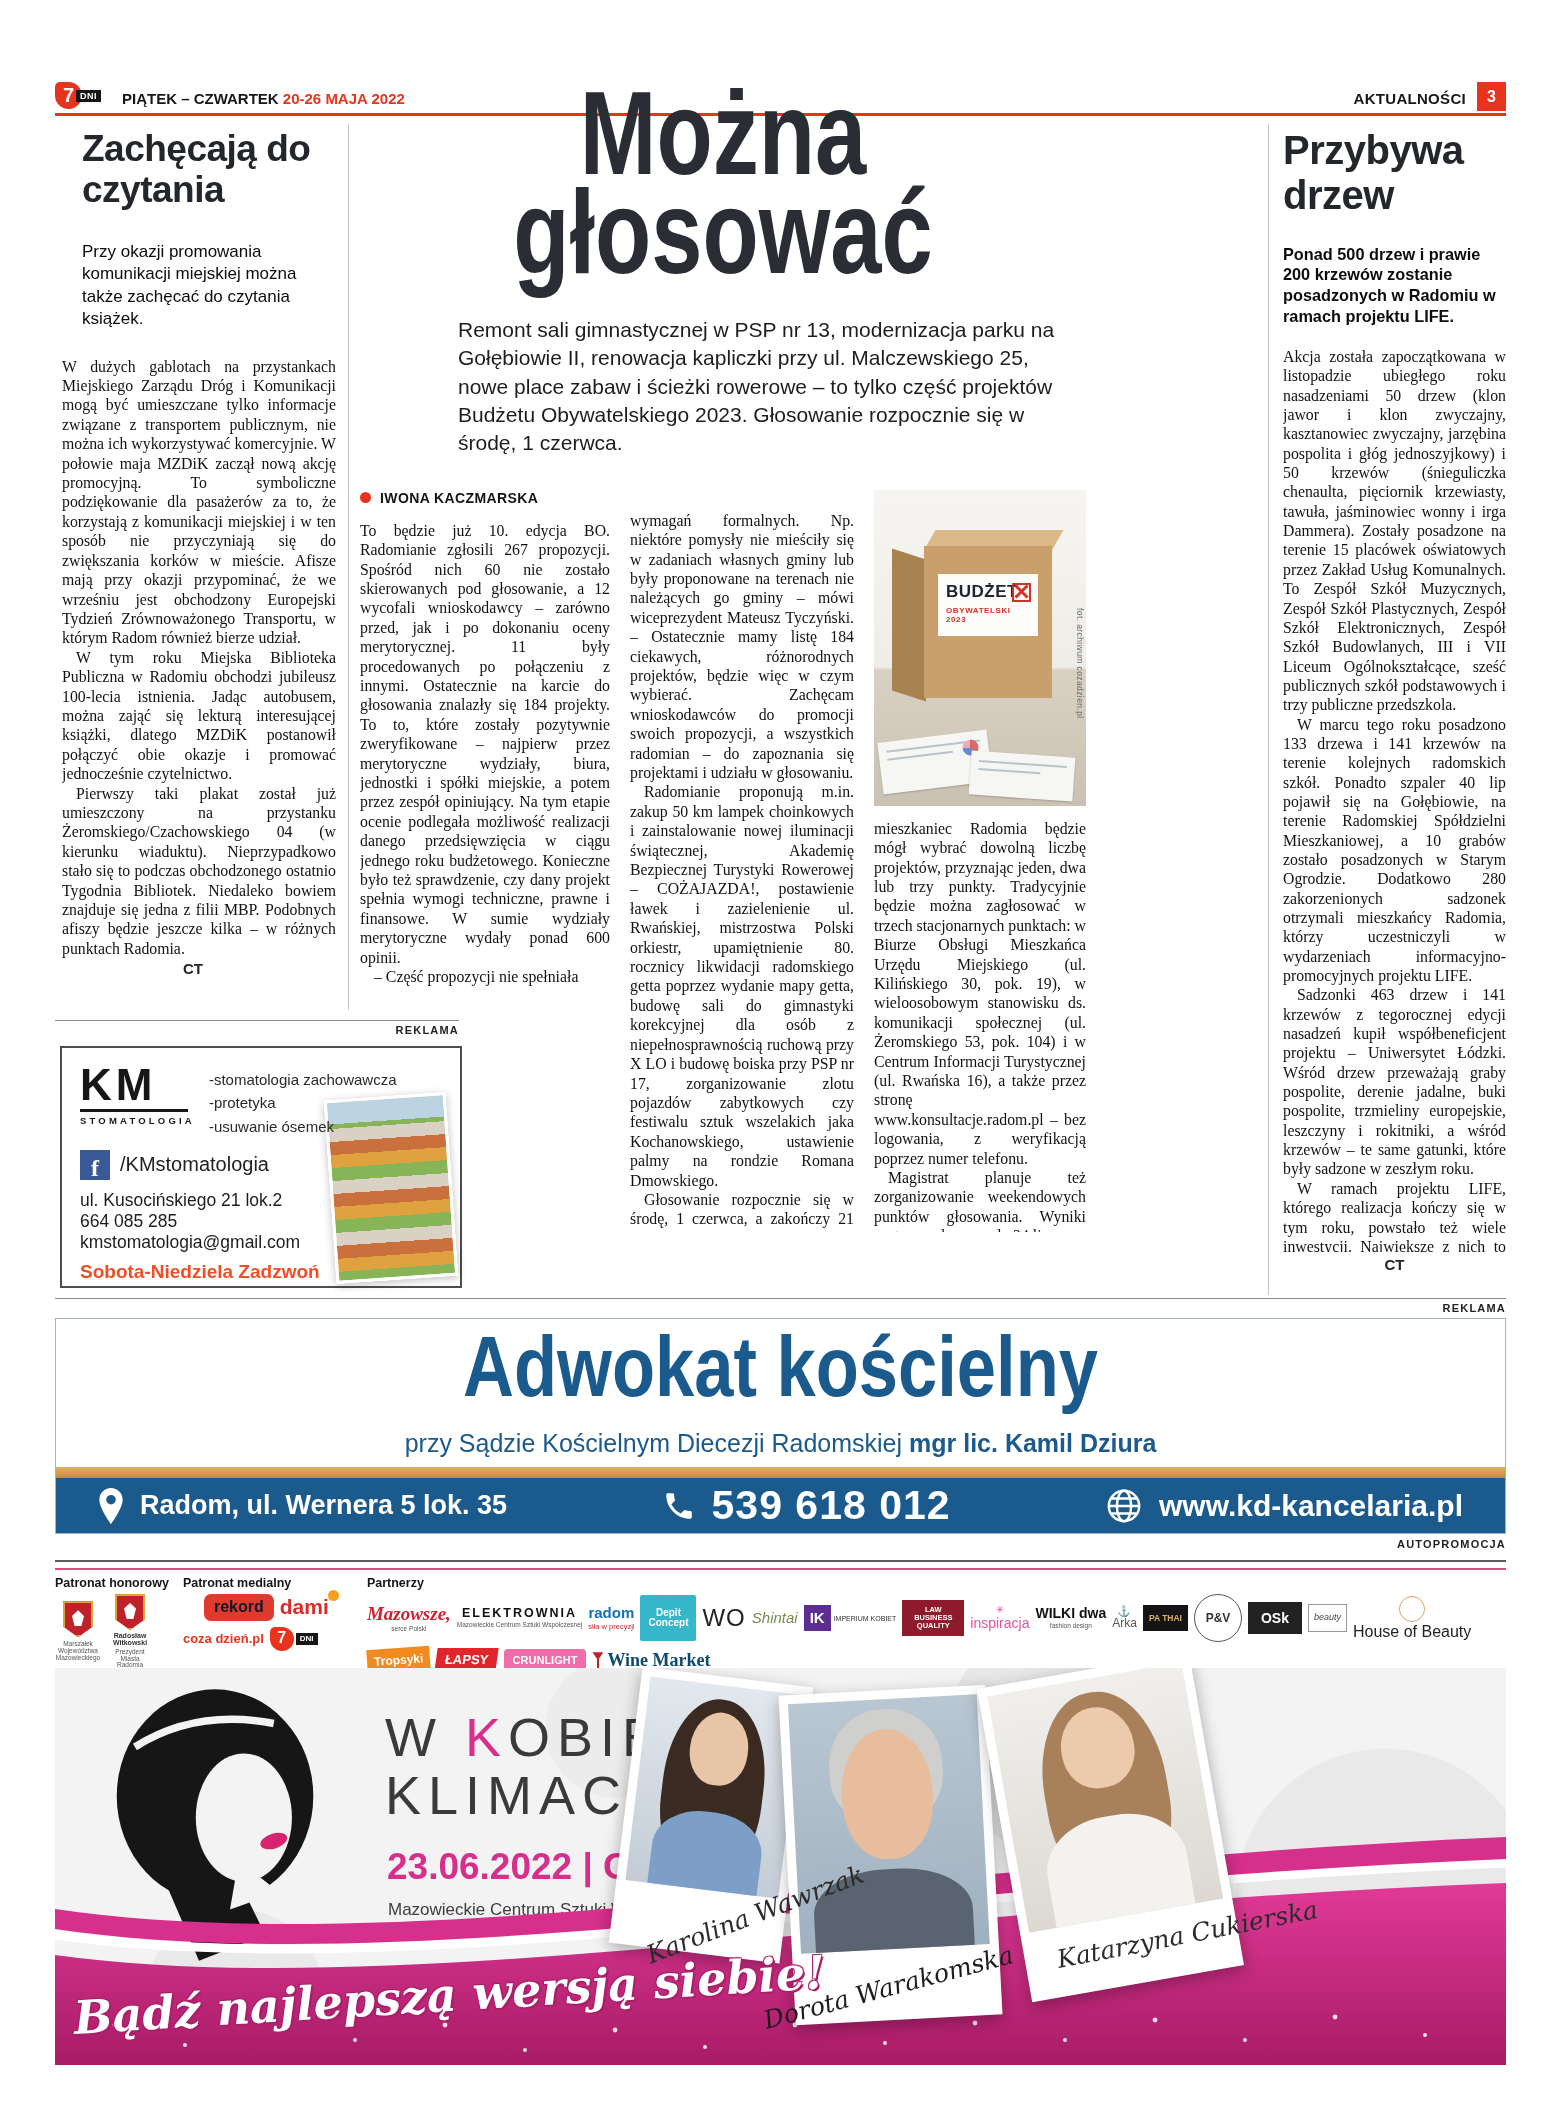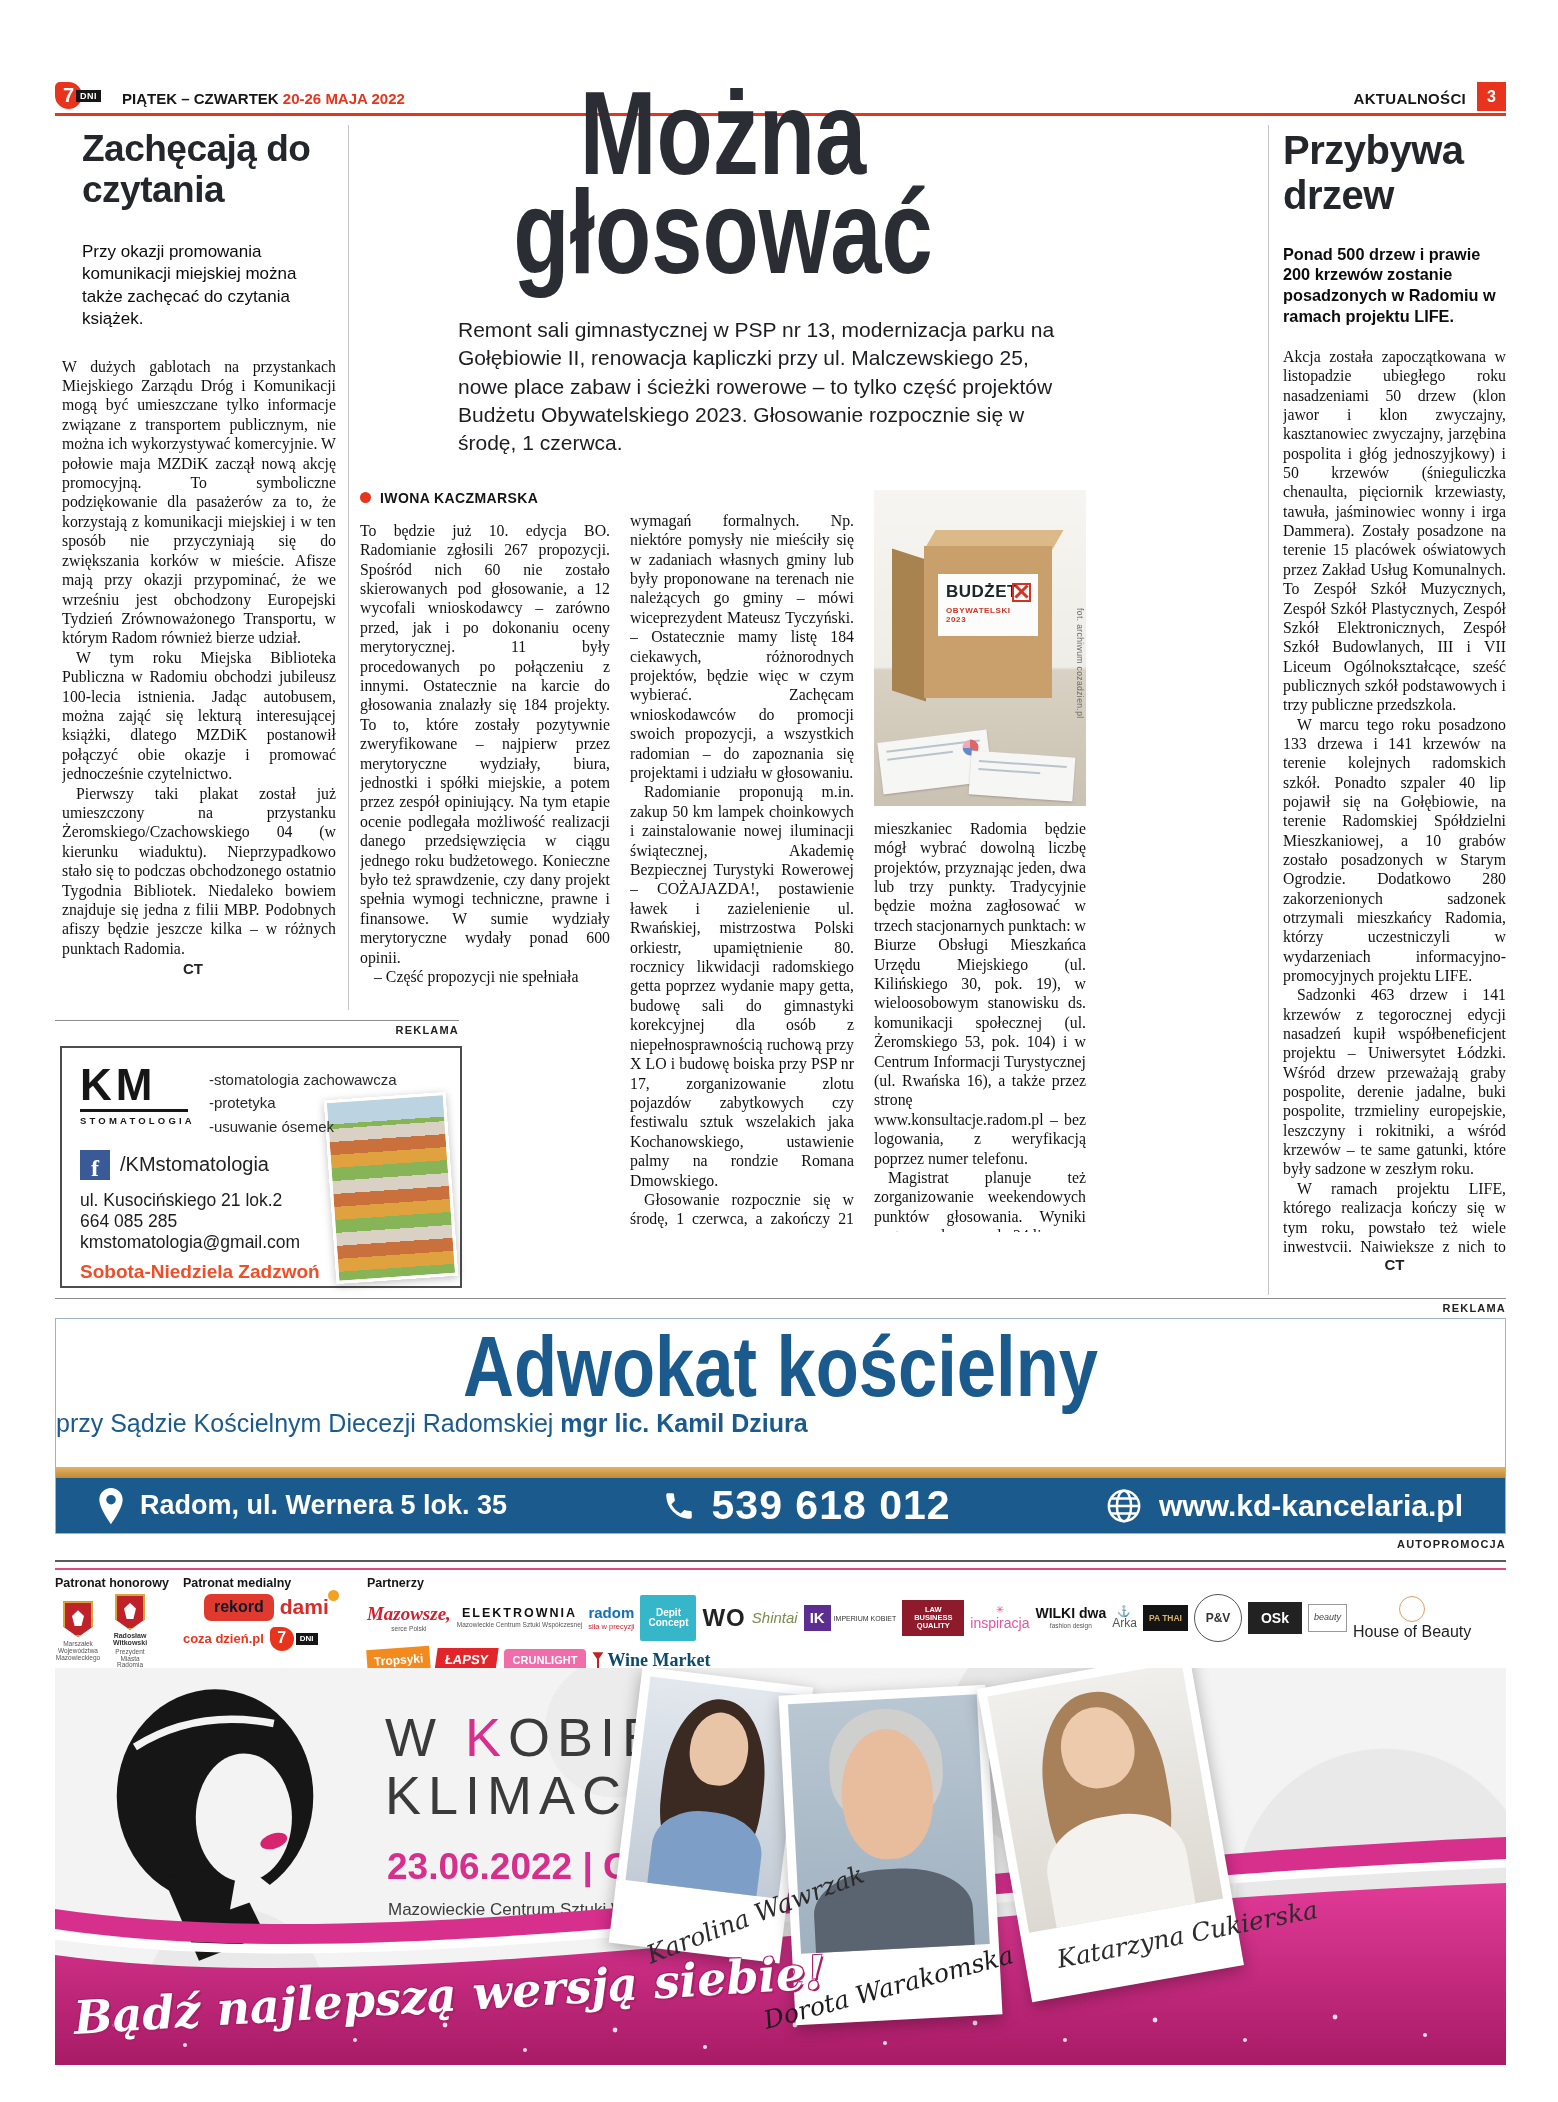--- a/index.html
+++ b/index.html
@@ -112,21 +112,21 @@
   .km-fbic{width:30px;height:30px;background:#3a5a97;color:#fff;font:bold 24px "Liberation Serif",serif;
            display:flex;align-items:flex-end;justify-content:center;line-height:.9;}
   .km-fbh{margin-left:10px;font-size:20px;color:#222;}
   .km-addr{margin:10px 0 0 18px;font-size:17.5px;color:#1d1d1d;line-height:1.22;position:relative;z-index:2;}
   .km-high{margin:7px 0 0 18px;font-weight:bold;font-size:19px;color:#f04e28;position:relative;z-index:2;}
 
   
   #adw{position:absolute;left:55px;top:1318px;width:1449px;height:214px;border:1px solid #9fb3c4;background:#fff;}
   .adw-title{margin-top:4px;text-align:center;font:bold 86px/86px "Liberation Sans",sans-serif;
              color:#1b5a8c;transform:scaleX(.82);white-space:nowrap;}
-  .adw-sub{text-align:left;font:25px "Liberation Sans",sans-serif;color:#1b5a8c;margin-top:0;}
+  .adw-sub{text-align:center;font:25px "Liberation Sans",sans-serif;color:#1b5a8c;margin-top:20px;}
   .adw-sub b{font-weight:bold;}
   .adw-gold{position:absolute;left:0;bottom:55px;width:100%;height:11px;
             background:linear-gradient(180deg,#e3b264,#c08b37);}
   .adw-bar{position:absolute;left:0;bottom:0;width:100%;height:55px;background:#1b5a8c;
            display:flex;align-items:center;justify-content:space-between;padding:0 42px;box-sizing:border-box;
            color:#fff;font-family:"Liberation Sans",sans-serif;}
   .adw-item{display:flex;align-items:center;gap:16px;}
   .adw-addr{font-weight:bold;font-size:27px;}
   .adw-phone{font-weight:bold;font-size:41px;letter-spacing:1px;}
   .adw-web{font-weight:bold;font-size:30px;}
@@ -151,21 +151,21 @@
                    background:#f5a11c;}
   .lg-coza b{color:#e8341c;font-size:13px;} .lg-coza{position:relative;}
   .lg-7dni{flex-direction:row;gap:2px;}
   .lg-7dni b{width:24px;height:24px;background:#e8341c;color:#fff;border-radius:5px 50% 50% 50%;
              display:flex;align-items:center;justify-content:center;font-size:16px;}
   .lg-7dni i{background:#161616;color:#fff;font-size:8px;padding:2px 4px;font-weight:bold;margin:0;}
   .lg-maz b{color:#d11f2f;font-size:19px;font-style:italic;font-family:"Liberation Serif",serif;}
   .lg-elektr b{font-size:12.5px;letter-spacing:2px;color:#111;}
   .lg-radom b{color:#1470b8;font-size:15px;} .lg-radom i{color:#d11f2f;font-size:7.5px;}
   .lg-depit{background:#35b6c9;color:#fff;width:56px;height:46px;font-size:10px;border-radius:2px;}
-  .lg-wo b{font-size:24px;font-weight:bold;letter-spacing:1px;color:#222;}
+  .lg-wo b{font-size:24px;font-weight:normal;letter-spacing:1px;color:#222;}
   .lg-shintai b{font-size:15px;color:#7a8b4f;font-weight:normal;font-style:italic;}
   .lg-ik{flex-direction:row;gap:3px;}
   .lg-ik b{background:#5c2e91;color:#fff;font-size:15px;padding:5px 6px;}
   .lg-ik i{font-size:7px;color:#333;text-align:left;}
   .lg-lbq b{background:#8e1b2c;color:#fff;font-size:7.5px;padding:6px 5px;width:52px;}
   .lg-insp b{color:#e055a0;font-size:14px;font-weight:normal;}
   .lg-insp:before{content:"✳";color:#e055a0;font-size:10px;}
   .lg-wilki b{font-size:14px;color:#111;}
   .lg-arka b{font-size:12px;color:#555;font-weight:normal;}
   .lg-arka:before{content:"⚓";font-size:11px;color:#777;}

